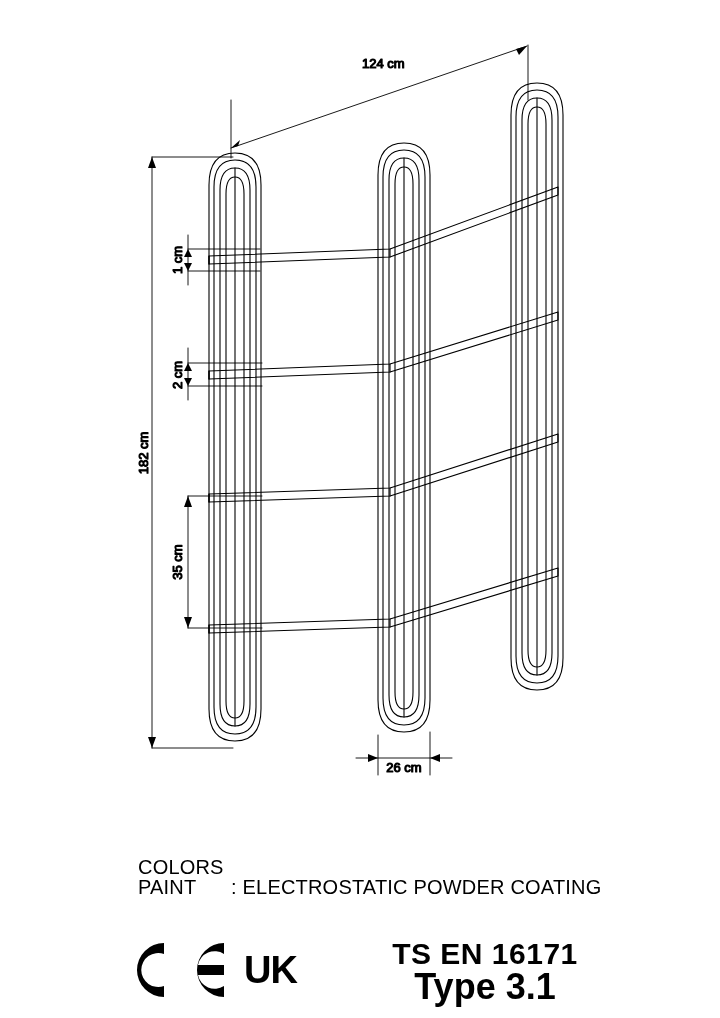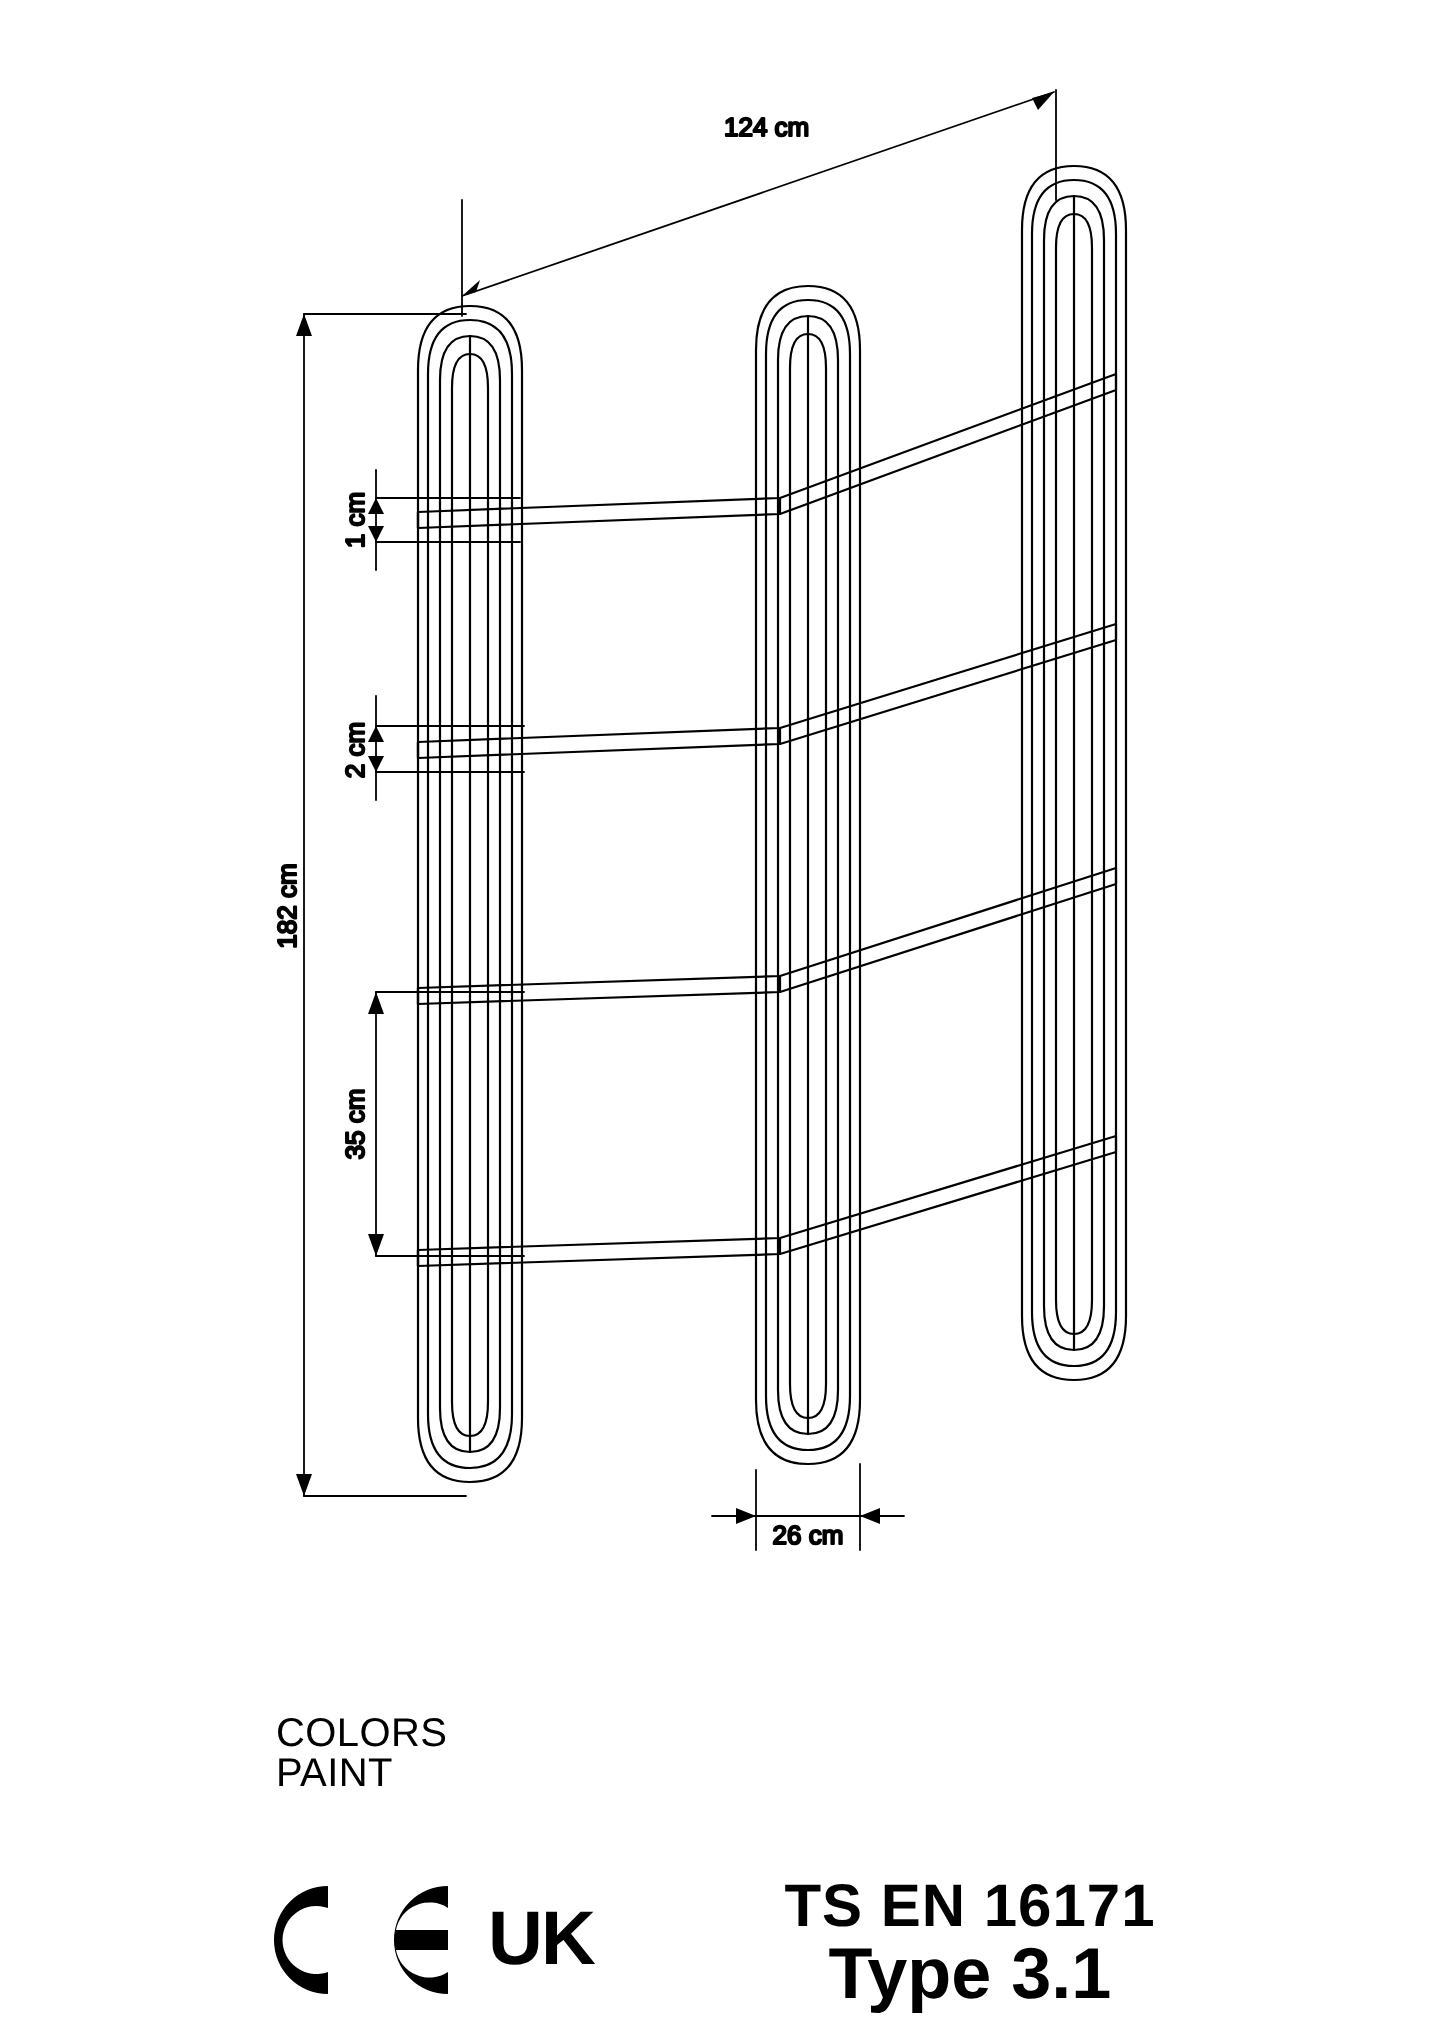--- a/index.html
+++ b/index.html
@@ -205,20 +205,21 @@
 
     </g>
   </svg>
 
   <div class="specs">
     <div class="spec-row">
       <span class="spec-label">COLORS</span>
     </div>
     <div class="spec-row">
       <span class="spec-label">PAINT</span>
+      <span class="spec-value">: ELECTROSTATIC POWDER COATING</span>
     </div>
   </div>
 
   <div class="marks">
 
     <svg class="ce-mark" viewBox="0 0 112 62">
       <g fill="#000000">
         <path d="M44 4 A27 27 0 1 0 44 58 L44 47 A17 17 0 1 1 44 15 Z"></path>
         <path d="M104 4 A27 27 0 1 0 104 58 L104 47 A17 17 0 0 1 78 36 L104 36 L104 26 L78 26 A17 17 0 0 1 104 15 Z"></path>
       </g>

